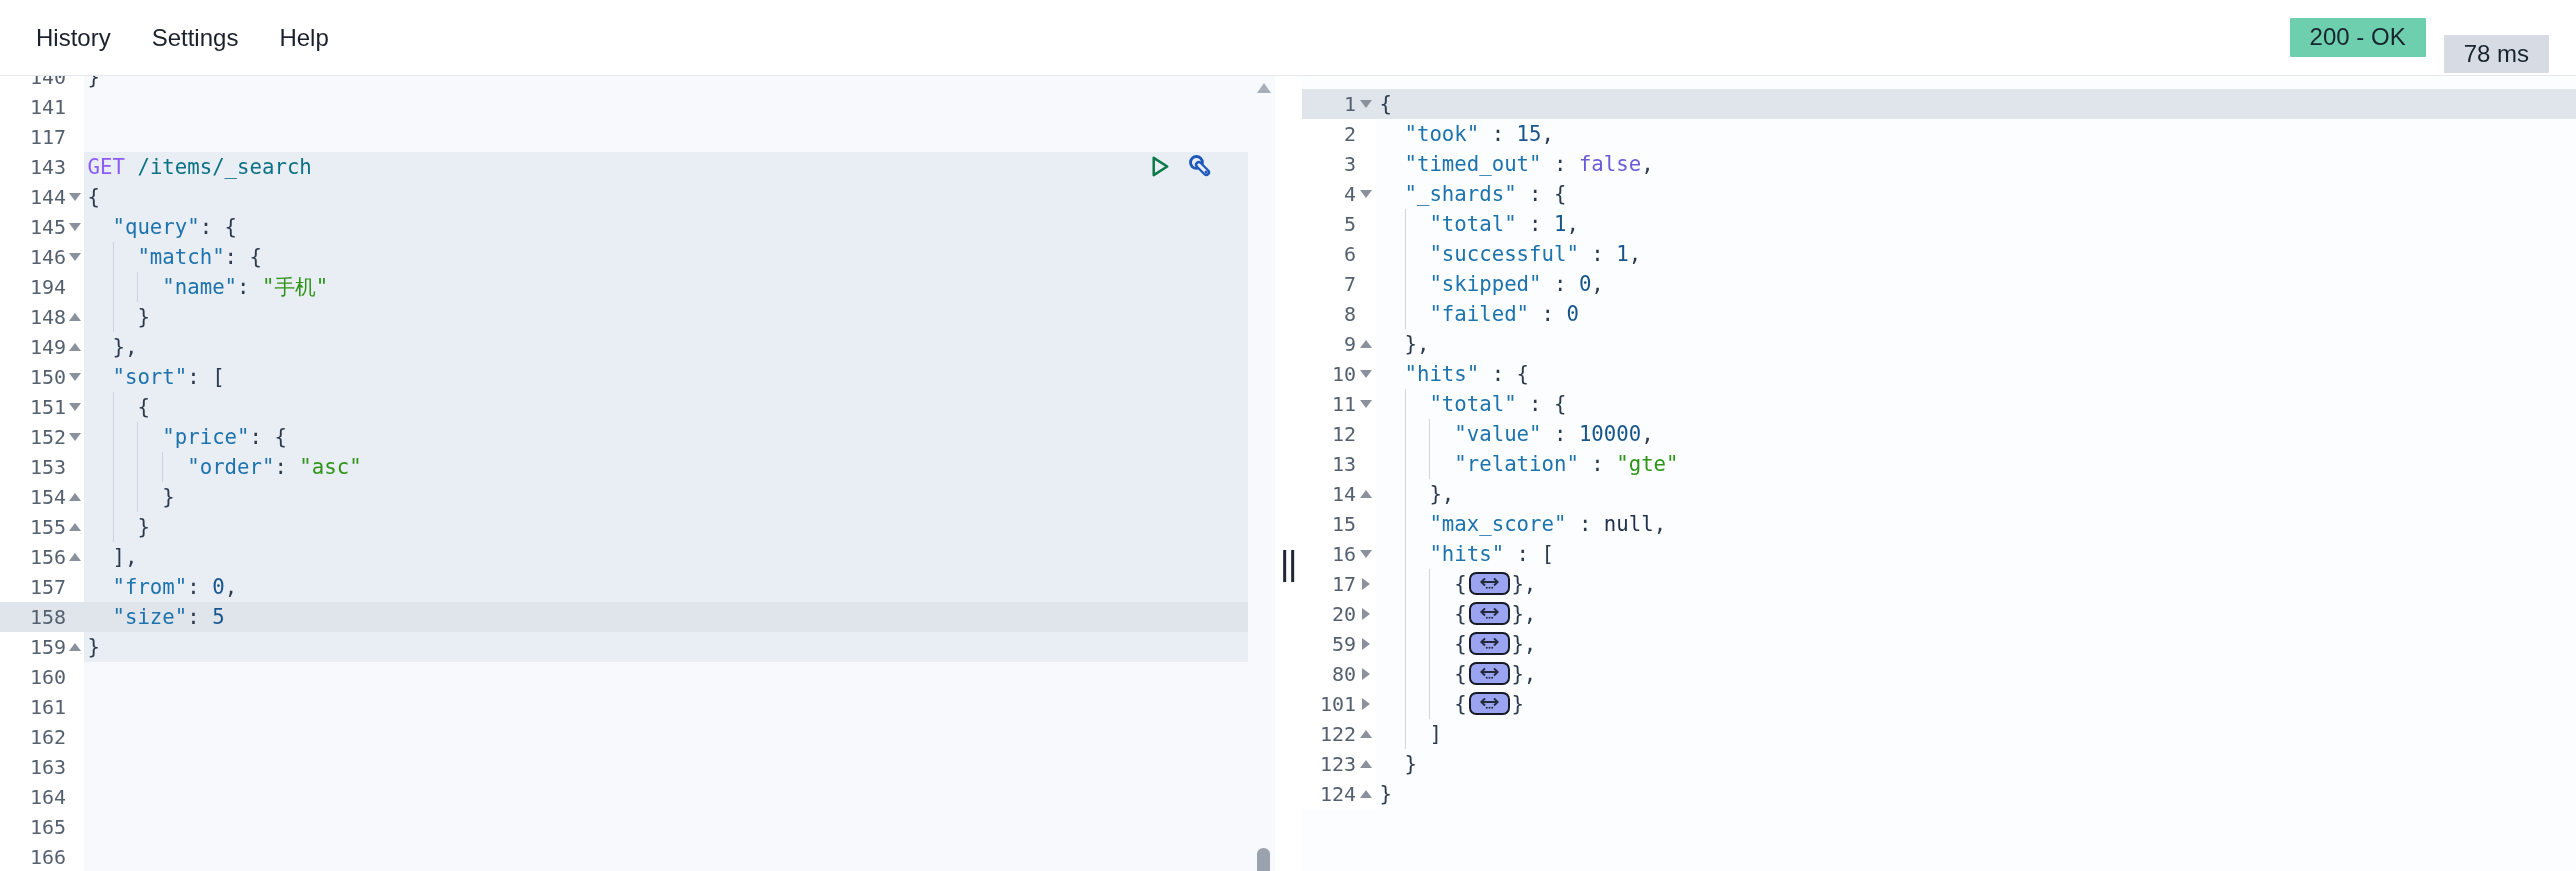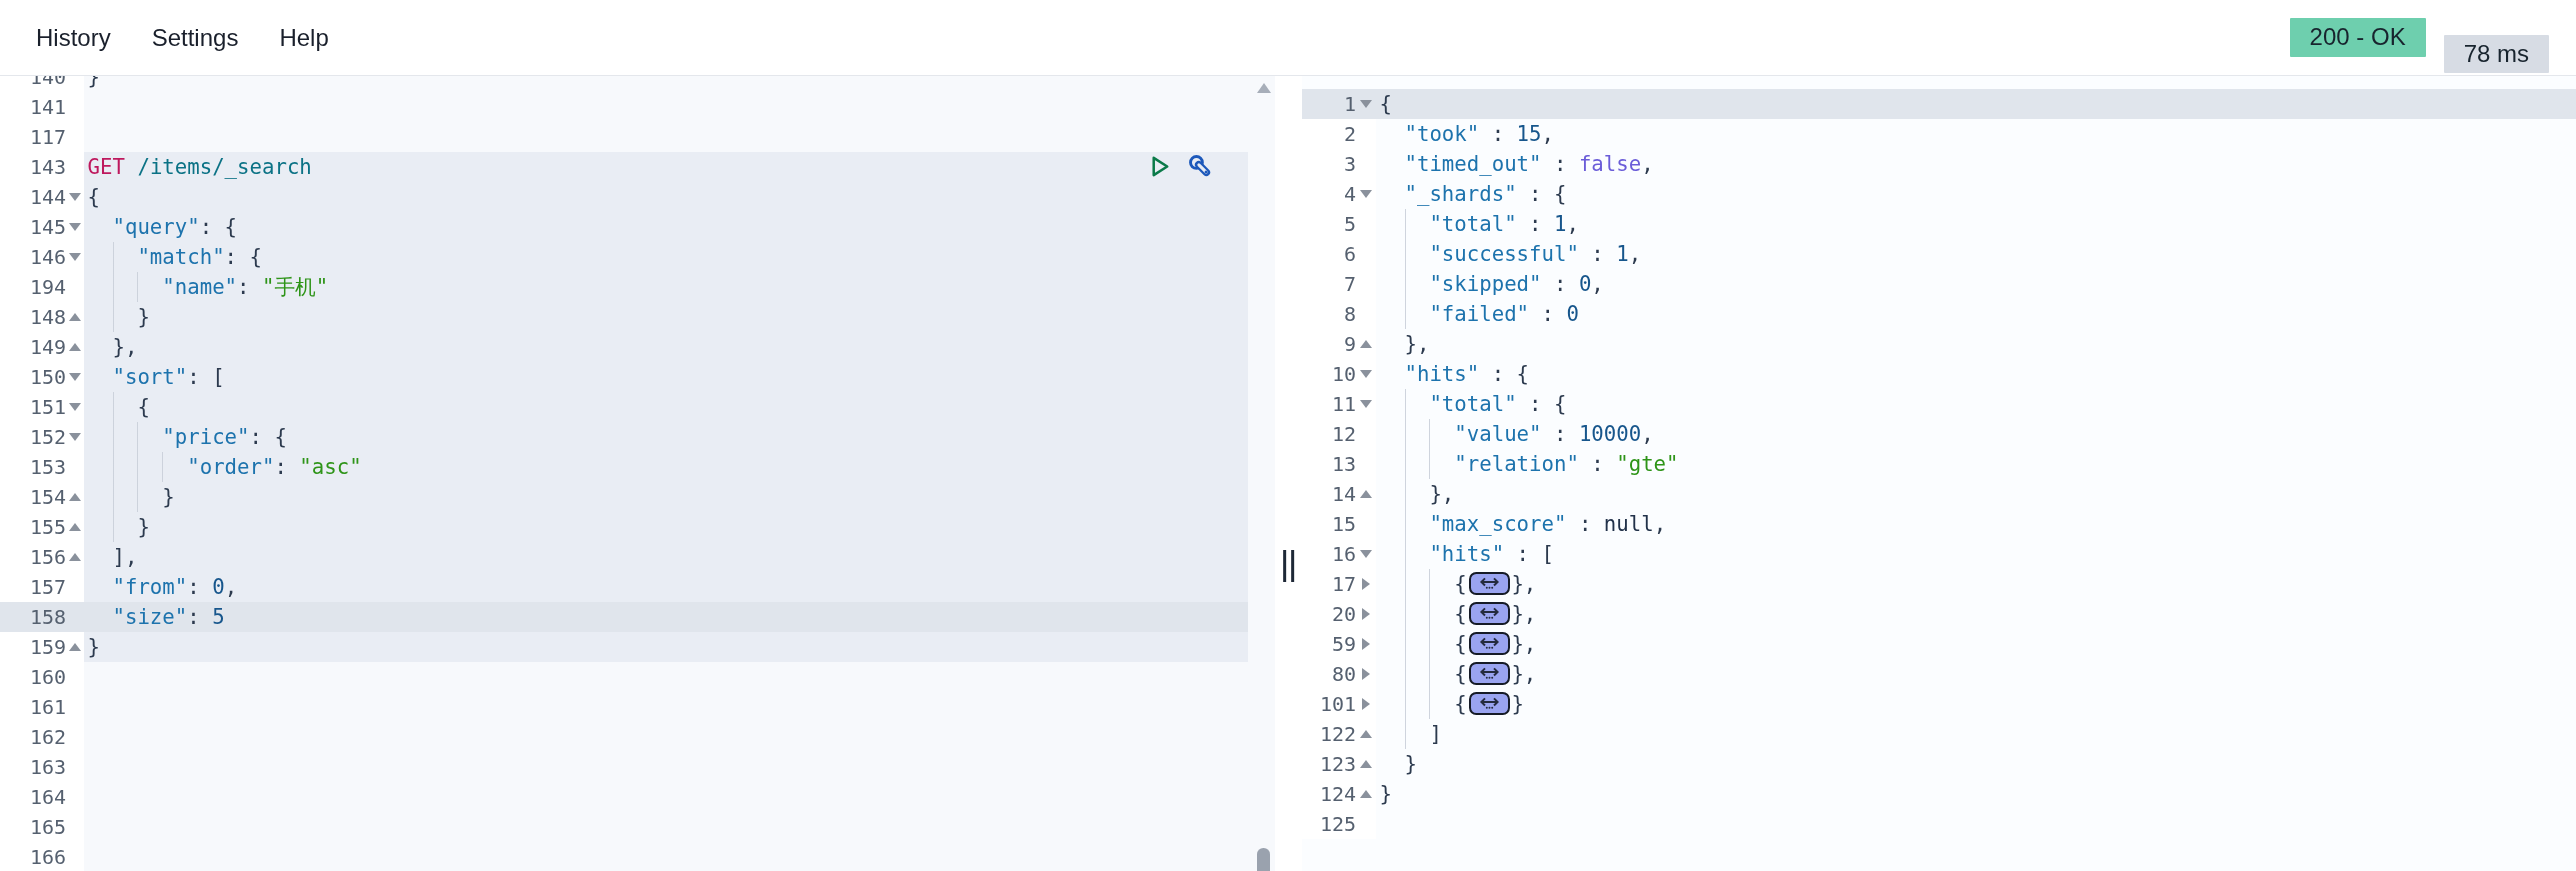--- a/index.html
+++ b/index.html
@@ -61,21 +61,21 @@
     padding-left:3.6px; white-space:pre; position:relative;
   }
   .pane-left .code { margin-right:27px; }
   .row.block  .code { background:#e9edf4; }
   .row.active .code, .row.active .gut { background:#e0e5ec; }
 
   .iu { display:inline-block; width:2ch; flex:none; }
   .iu.g { background:linear-gradient(#c9cfd9,#c9cfd9) left center/0.9px 100% no-repeat; }
 
   
-  .t-method { color:#be185d; }
+  .t-method { color:#8b5cf6; }
   .t-path   { color:#0b7285; }
   .t-key    { color:#1d73ad; }
   .t-str    { color:#2e9418; }
   .t-num    { color:#17568c; }
   .t-bool   { color:#6a5cd8; }
   .t-null   { color:#22324a; }
   .t-p      { color:#2c3a4e; }
 
   
   .chip {
@@ -600,23 +600,16 @@
         </div>
         <div class="row">
           <div class="gut">
             <span class="lnum">124</span>
             <span class="foldcol">
               <i class="tri-u"></i>
             </span>
           </div>
           <div class="code"><span class="t-p">}</span></div>
         </div>
-        <div class="row">
-          <div class="gut">
-            <span class="lnum">125</span>
-            <span class="foldcol"></span>
-          </div>
-          <div class="code"></div>
-        </div>
       </div>
   </div>
 </div>
 
 
 </body></html>

